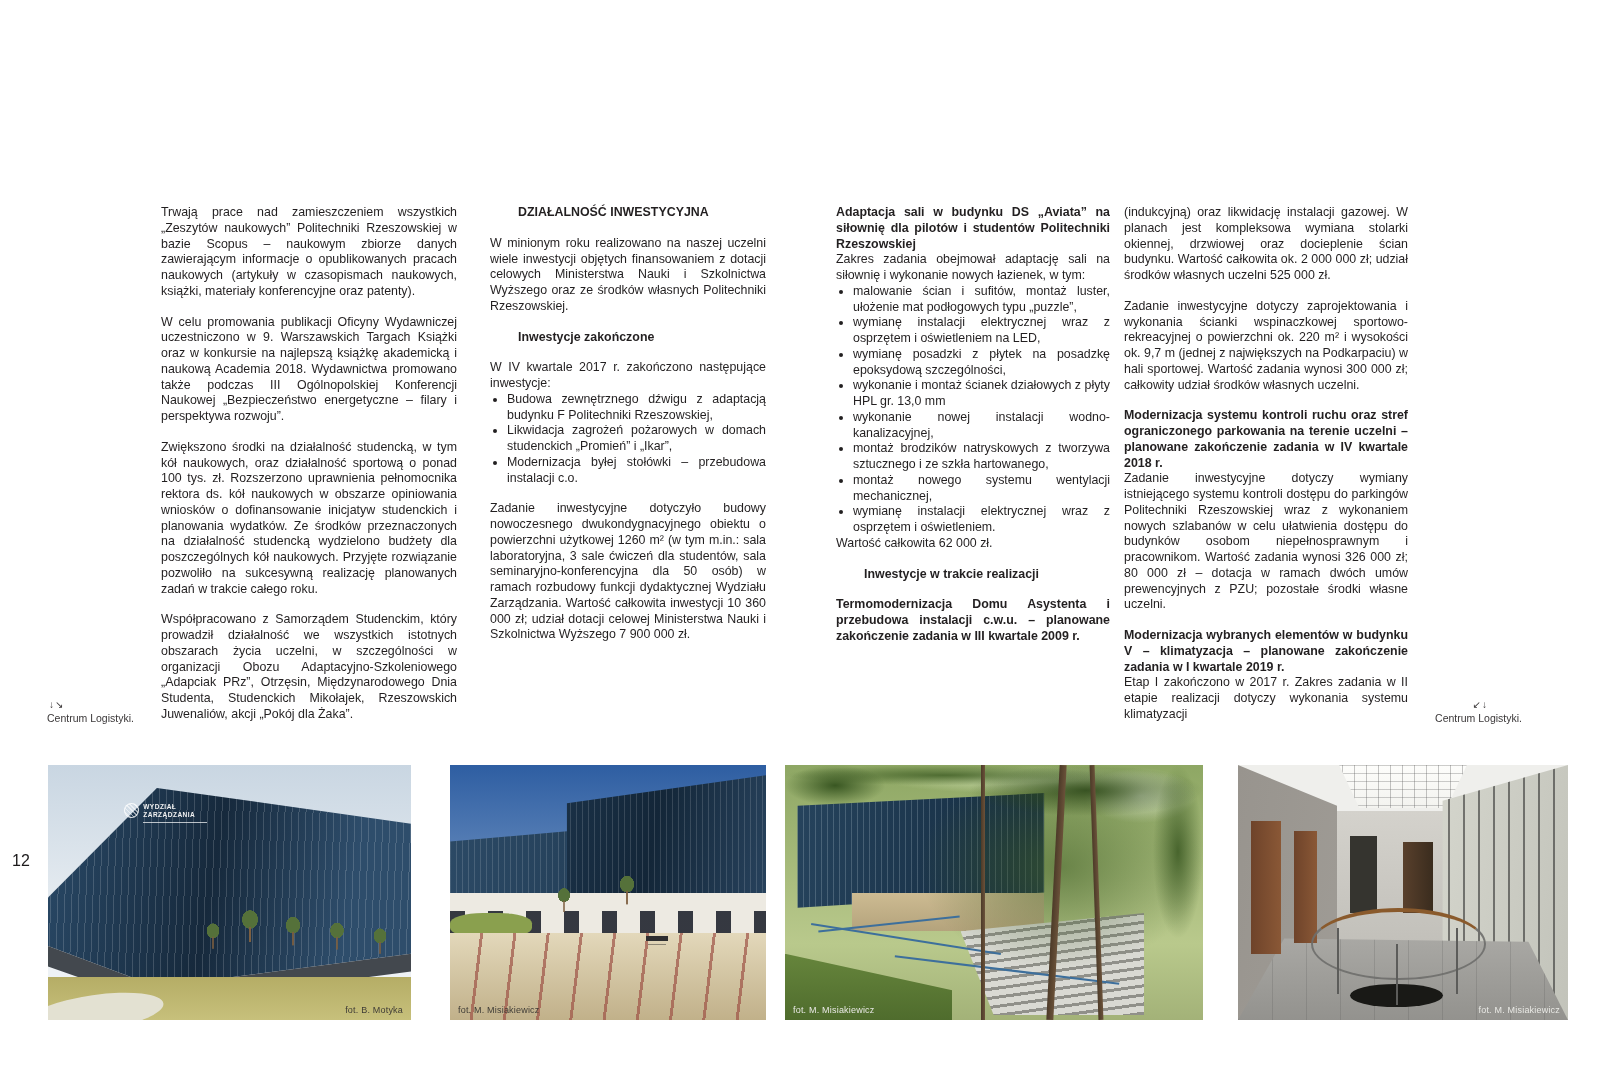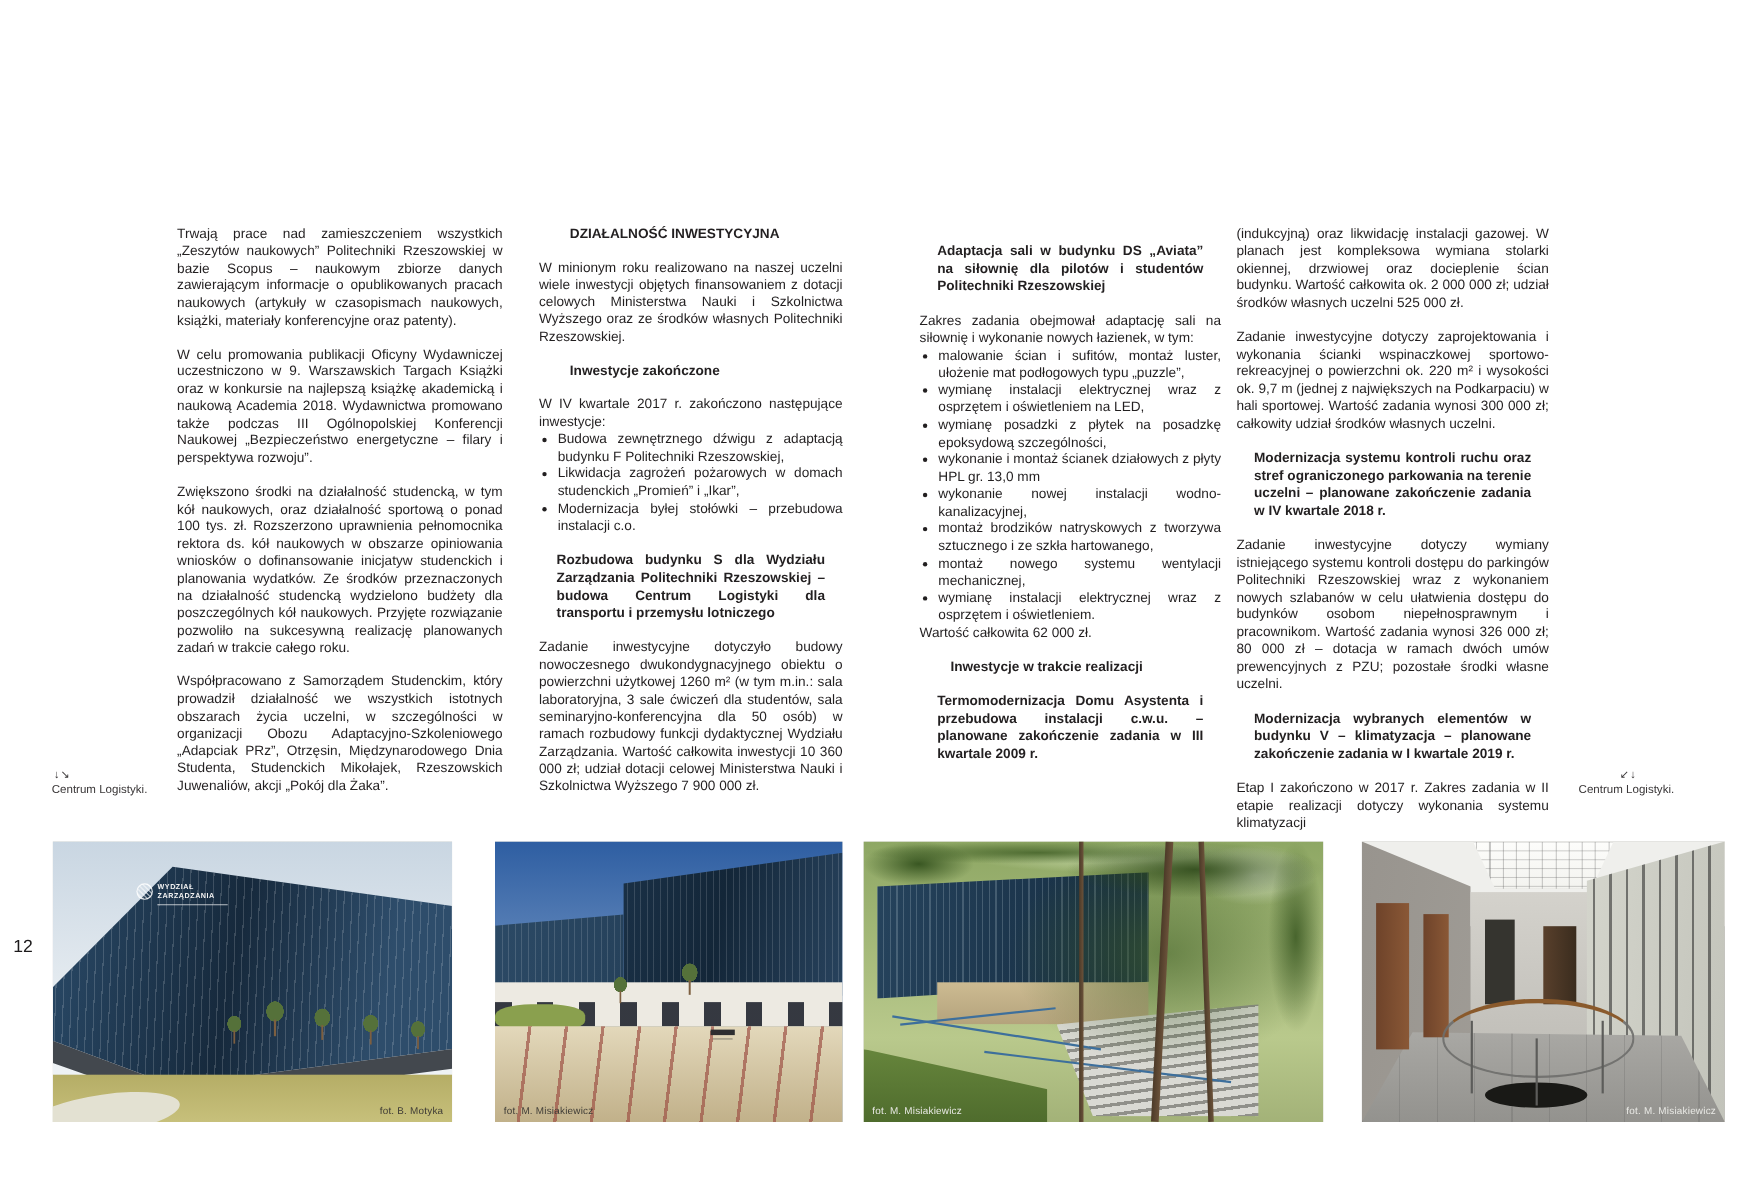--- a/index.html
+++ b/index.html
@@ -7,21 +7,21 @@
     width:1600px;height:1085px;position:relative;background:#ffffff;
     font-family:"Liberation Sans", sans-serif;color:#221f20;
   }
   .col{position:absolute;top:205px;text-align:justify;font-size:12.4px;line-height:1.27;}
   #col1{left:161px;width:296px;}
   #col2{left:490px;width:276px;}
   #col3{left:836px;width:274px;}
   #col4{left:1124px;width:284px;}
   .col p{margin:0 0 15px;}
   .col p.tight{margin:0;}
-  .col p.head{font-weight:700;margin:16px;}
+  .col p.head{font-weight:700;margin:0;}
   .col p.head-gap{font-weight:700;margin:0 0 15px;padding-left:28px;}
   .col ul{margin:0 0 15px;padding-left:17px;list-style:disc;}
   .col ul.tight{margin-bottom:0;}
   .col li{margin:0;text-align:justify;}
 
   .page-number{position:absolute;top:852px;font-size:16px;color:#1c1a1b;}
   #pn-left{left:12px;}
   #pn-right{left:1536px;}
 
   .pointer{position:absolute;top:699px;font-size:10.5px;line-height:1.25;color:#3a3738;}
@@ -167,21 +167,20 @@
   <div class="col" id="col2">
     <p class="head-gap">DZIAŁALNOŚĆ INWESTYCYJNA</p>
     <p>W minionym roku realizowano na naszej uczelni wiele inwestycji objętych finansowaniem z dotacji celowych Ministerstwa Nauki i Szkolnictwa Wyższego oraz ze środków własnych Politechniki Rzeszowskiej.</p>
     <p class="head-gap">Inwestycje zakończone</p>
     <p class="tight">W IV kwartale 2017 r. zakończono następujące inwestycje:</p>
     <ul>
       <li>Budowa zewnętrznego dźwigu z adaptacją budynku F Politechniki Rzeszowskiej,</li>
       <li>Likwidacja zagrożeń pożarowych w domach studenckich „Promień” i „Ikar”,</li>
       <li>Modernizacja byłej stołówki – przebudowa instalacji c.o.</li>
     </ul>
-    <p class="head">Rozbudowa budynku S dla Wydziału Zarządzania Politechniki Rzeszowskiej – budowa Centrum Logistyki dla transportu i przemysłu lotniczego</p>
     <p class="tight">Zadanie inwestycyjne dotyczyło budowy nowoczesnego dwukondygnacyjnego obiektu o powierzchni użytkowej 1260 m² (w tym m.in.: sala laboratoryjna, 3 sale ćwiczeń dla studentów, sala seminaryjno-konferencyjna dla 50 osób) w ramach rozbudowy funkcji dydaktycznej Wydziału Zarządzania. Wartość całkowita inwestycji 10 360 000 zł; udział dotacji celowej Ministerstwa Nauki i Szkolnictwa Wyższego 7 900 000 zł.</p>
   </div>
 
   <div class="pointer" id="pointer-left">
     <div class="arrows">↓↘</div>
     <div>Centrum Logistyki.</div>
   </div>
 
   <div class="photo" id="photo1">
     <div class="layer p1-sky"></div>

